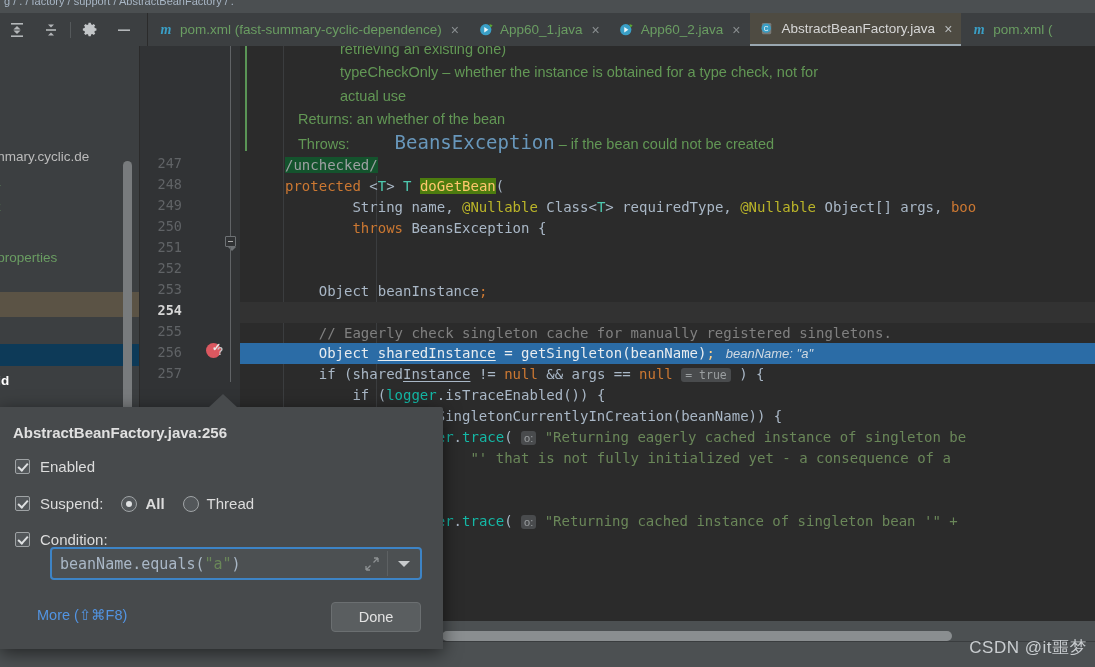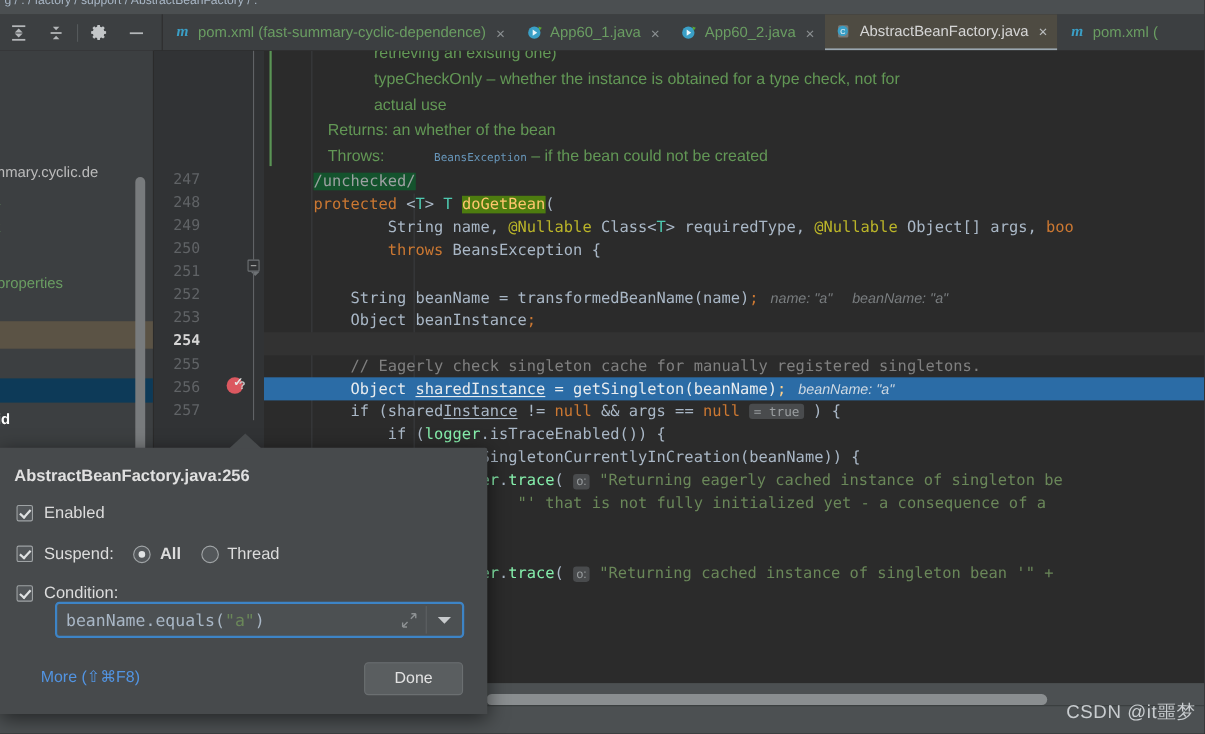--- a/index.html
+++ b/index.html
@@ -170,30 +170,30 @@
   .hl-exec    { position:absolute; left:0; right:0; height:21px; background:#2b6ca6; }
 
   
   .javadoc-bar {
     position: absolute; left: 5px; top: 0px; width: 2px; height: 105px; background: #5a9455;
   }
   .jd-line {
     position: absolute; white-space: pre;
     font-family: "Liberation Sans", sans-serif; font-size: 14.5px; color: #629755; line-height: 21px;
   }
-  .jd-code { font-family: "DejaVu Sans Mono", monospace; color: #6897bb; font-size: 10px; padding-left: 41px;}
+  .jd-code { font-family: "DejaVu Sans Mono", monospace; color: #6897bb; font-size: 19px; padding-left: 41px;}
 
   
   .k   { color: #cc7832; }            
   .t   { color: #a9b7c6; }            
   .ty  { color: #4ec9b0; }            
   .ann { color: #bbb529; }            
   .str { color: #6a8759; }            
   .cmt { color: #808080; }            
-  .fld { color: #86efac; }
+  .fld { color: #14b8a6; }
   .sem { color: #cc7832; }
   .hint{ color: #7a7e80; font-style: italic; font-family:"Liberation Sans",sans-serif; font-size:13px;}
   .paramhint {
     background: #494b4d; color: #9b9fa1; font-size: 11px;
     border-radius: 3px; padding: 1px 3px; font-family:"Liberation Sans",sans-serif;
     font-style: normal;
   }
   .truehint {
     background: #494b4d; color: #9b9fa1; font-size: 11.5px;
     border-radius: 3px; padding: 0px 4px; font-family:"DejaVu Sans Mono",monospace;
@@ -470,21 +470,20 @@
         <div class="code-line" style="top:109px; left:45px;"><span class="mark-uncheck">/unchecked/</span></div>
 
         <div class="code-line" style="top:130px; left:45px;"><span class="k">protected</span> <span class="t">&lt;</span><span class="ty">T</span><span class="t">&gt;</span> <span class="ty">T</span> <span class="mark-green">doGetBean</span><span class="t">(</span></div>
 
         <div class="code-line" style="top:151px; left:45px;"><span class="t">        String name, </span><span class="ann">@Nullable</span><span class="t"> Class&lt;</span><span class="ty">T</span><span class="t">&gt; requiredType, </span><span class="ann">@Nullable</span><span class="t"> Object[] args, </span><span class="k">boo</span></div>
 
         <div class="code-line" style="top:172px; left:45px;"><span class="t">        </span><span class="k">throws</span><span class="t"> BeansException {</span></div>
 
         <div class="code-line" style="top:193px; left:45px;"></div>
 
-        <div class="code-line" style="top:214px; left:45px;"><span class="t">    String beanName = transformedBeanName(name)</span><span class="sem">;</span><span class="hint">   name: "a"     beanName: "a"</span></div>
 
         <div class="code-line" style="top:235px; left:45px;"><span class="t">    Object beanInstance</span><span class="sem">;</span></div>
 
         <div class="code-line" style="top:256px; left:45px;"></div>
 
         <div class="code-line" style="top:277px; left:45px;"><span class="cmt">    // Eagerly check singleton cache for manually registered singletons.</span></div>
 
         <div class="code-line" style="top:297px; left:45px; color:#e6e6e6;"><span style="color:#e8ecef;">    Object </span><span class="uline" style="color:#e8ecef;">sharedInstance</span><span style="color:#e8ecef;"> = getSingleton(beanName)</span><span style="color:#ffd08a;">;</span><span class="hint" style="color:#cfd9e2;">   beanName: "a"</span></div>
 
         <div class="code-line" style="top:318px; left:45px;"><span class="t">    if (shared</span><span class="uline t">Instance</span><span class="t"> != </span><span class="k">null</span><span class="t"> &amp;&amp; args == </span><span class="k">null</span> <span class="truehint">= true</span><span class="t"> ) {</span></div>

